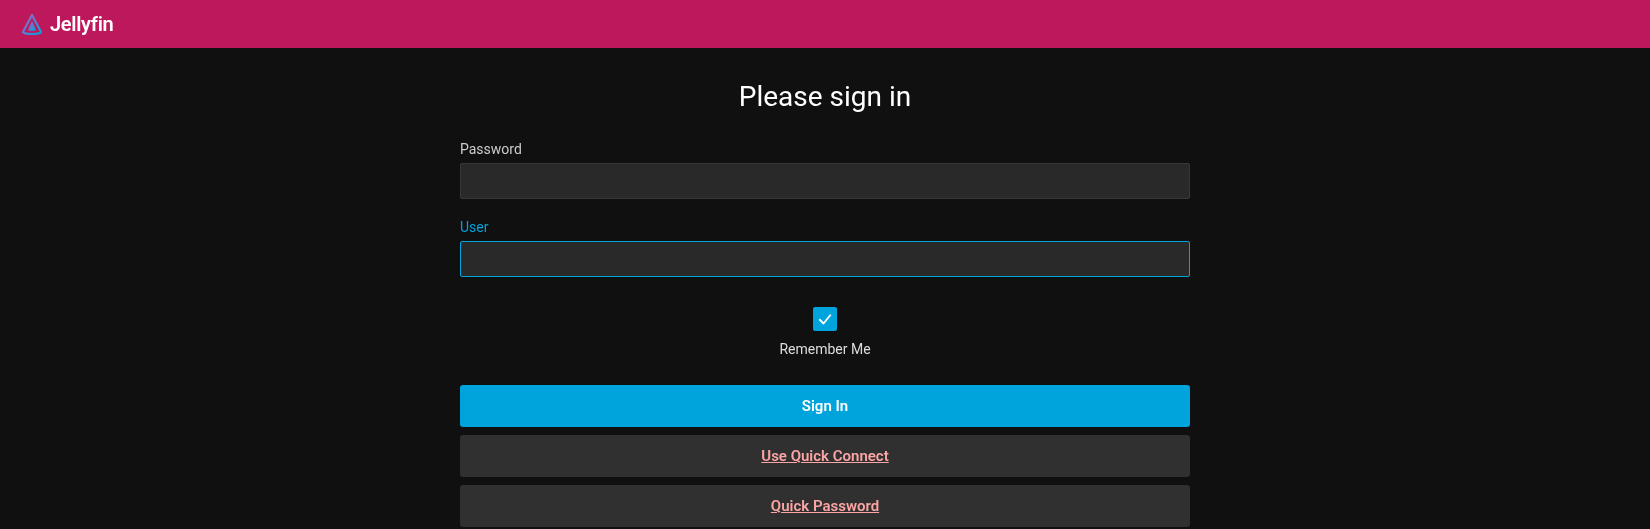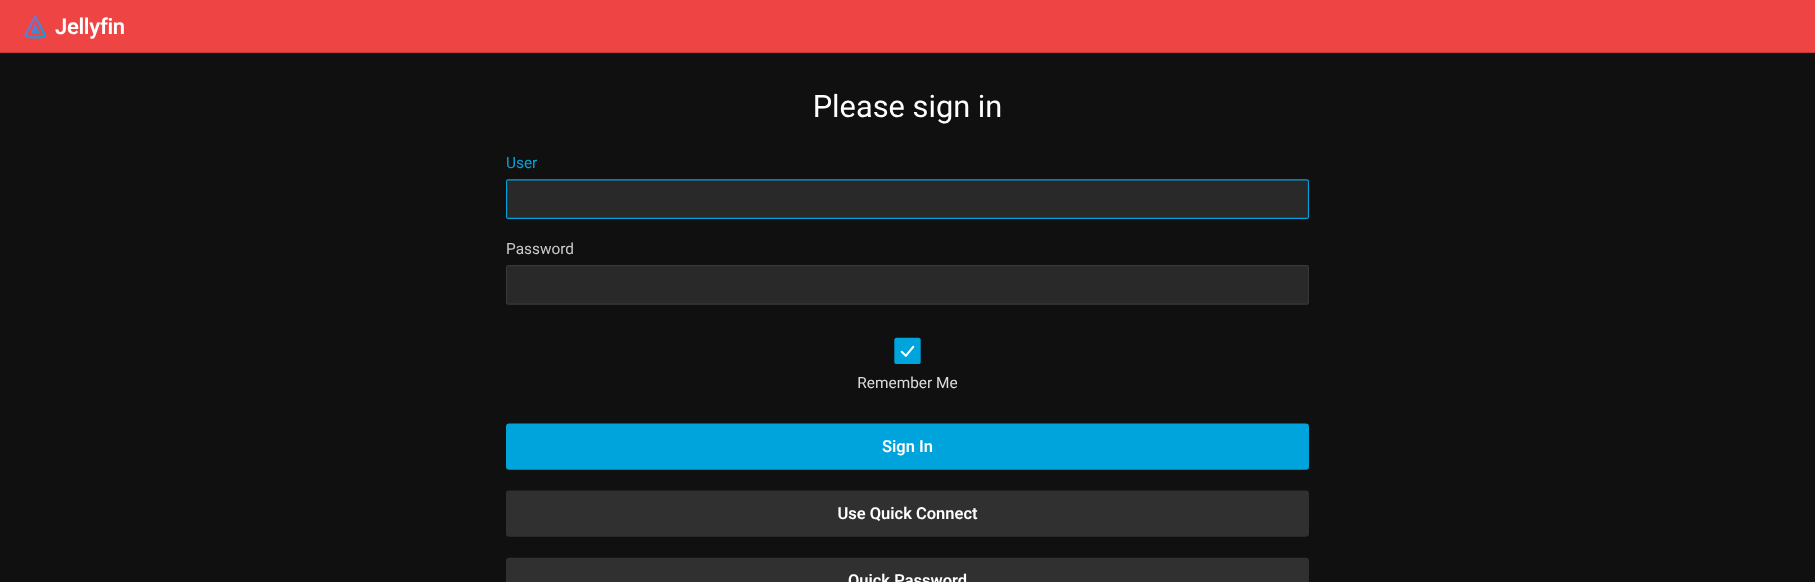--- a/index.html
+++ b/index.html
@@ -13,21 +13,21 @@
       color: #ffffff;
       width: 1650px;
       height: 529px;
       overflow: hidden;
     }
     .header {
       height: 48px;
       display: flex;
       align-items: center;
       padding: 0 20px;
-      background-color: #ef4444;
+      background-color: #be185d;
     }
     .logo-wrapper {
       display: flex;
       align-items: center;
       gap: 6px;
     }
     .logo-icon {
       width: 24px;
       height: 24px;
     }
@@ -104,30 +104,31 @@
       cursor: pointer;
     }
     .btn {
       width: 100%;
       height: 42px;
       border: none;
       font-size: 15px;
       font-weight: 600;
       cursor: pointer;
       border-radius: 3px;
-      margin-bottom: 19px;
+      margin-bottom: 8px;
       font-family: inherit;
     }
     .btn-primary {
       background-color: #00a4dc;
       color: #ffffff;
     }
     .btn-secondary {
       background-color: #303030;
-      color: #ffffff;
+      color: #fca5a5;
+      text-decoration: underline;
     }
     .btn-secondary.last {
       margin-bottom: 0;
     }
   </style>
 </head>
 <body>
 
 <div class="header">
   <div class="logo-wrapper">
@@ -144,27 +145,27 @@
       </svg>
     </span>
     <span class="logo-text">Jellyfin</span>
   </div>
 </div>
 
 <div class="form-container">
   <h1 class="page-title">Please sign in</h1>
 
   <div class="field-group">
-    <label class="field-label focused">User</label>
-    <input type="text" class="text-input focused" value="" style="">
+    <label class="field-label">Password</label>
+    <input type="password" class="text-input" value="" style="">
   </div>
 
   <div class="field-group">
-    <label class="field-label">Password</label>
-    <input type="password" class="text-input" value="" style="">
+    <label class="field-label focused">User</label>
+    <input type="text" class="text-input focused" value="" style="">
   </div>
 
   <div class="checkbox-row">
     <div class="checkbox-box">
       <svg viewBox="0 0 24 24">
         <path d="M5 13 L10 18 L19 7" stroke="#ffffff" stroke-width="2.5" fill="none" stroke-linecap="round" stroke-linejoin="round"></path>
       </svg>
     </div>
     <span class="checkbox-label">Remember Me</span>
   </div>

